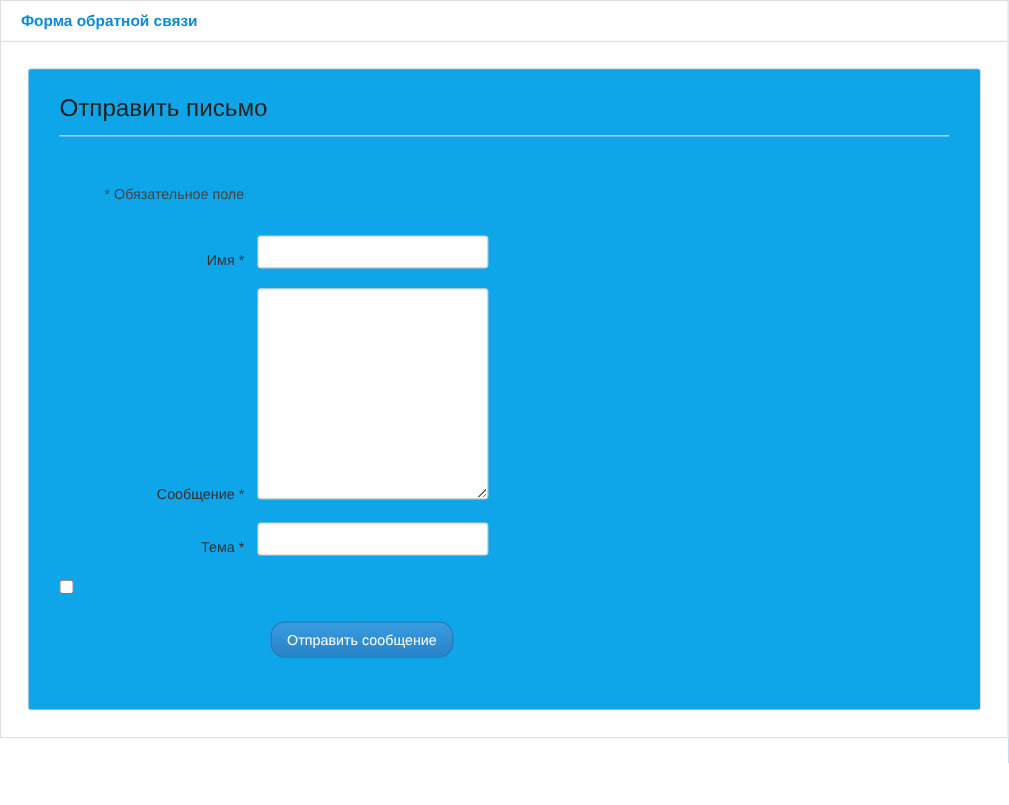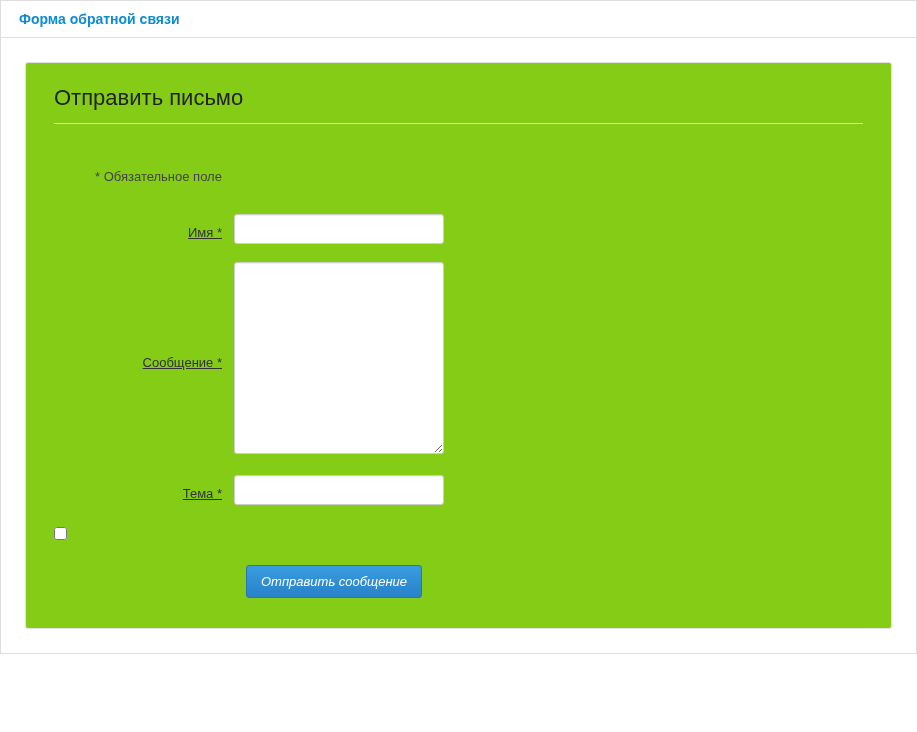--- a/index.html
+++ b/index.html
@@ -27,44 +27,43 @@
       color: #0d8bd4;
       text-decoration: none;
       font-size: 14px;
       font-weight: bold;
       text-align: right;
     }
     .content-wrap {
       padding: 24px;
     }
     .panel {
-      background: #84cc16;
+      background: #0ea5e9;
       border: 1px solid #e3e3e3;
       border-radius: 3px;
-      padding: 22px 28px 30px 28px;
+      padding: 22px 28px 47px 28px;
     }
     .panel h2 {
       font-size: 22px;
       font-weight: normal;
       color: #222;
       padding-bottom: 12px;
       border-bottom: 1px solid #e0e0e0;
       margin-bottom: 45px;
     }
     .required-note {
       font-size: 13px;
       color: #444;
       margin-left: 41px;
       margin-bottom: 30px;
     }
     .form-row {
       display: flex;
-      align-items: center;
+      align-items: flex-end;
       margin-bottom: 18px;
-      text-decoration: underline;
     }
     .form-label {
       width: 180px;
       text-align: right;
       padding-right: 12px;
       padding-top: 6px;
       font-size: 13px;
       color: #333;
     }
     .form-control-cell {
@@ -100,25 +99,24 @@
     .submit-row {
       margin-top: 22px;
       margin-left: 192px;
     }
     .btn-primary {
       display: inline-block;
       background: #2d8fd6;
       background: linear-gradient(to bottom, #3a9ce0, #2882c8);
       color: #ffffff;
       border: 1px solid #2b76af;
-      border-radius: 3px;
+      border-radius: 13px;
       padding: 8px 14px;
       font-size: 13px;
       cursor: pointer;
-      font-style: italic;
     }
   </style>
 </head>
 <body>
 
 <div class="outer-container">
 
   <div class="header-link">
     <a href="#">Форма обратной связи</a>
   </div>

